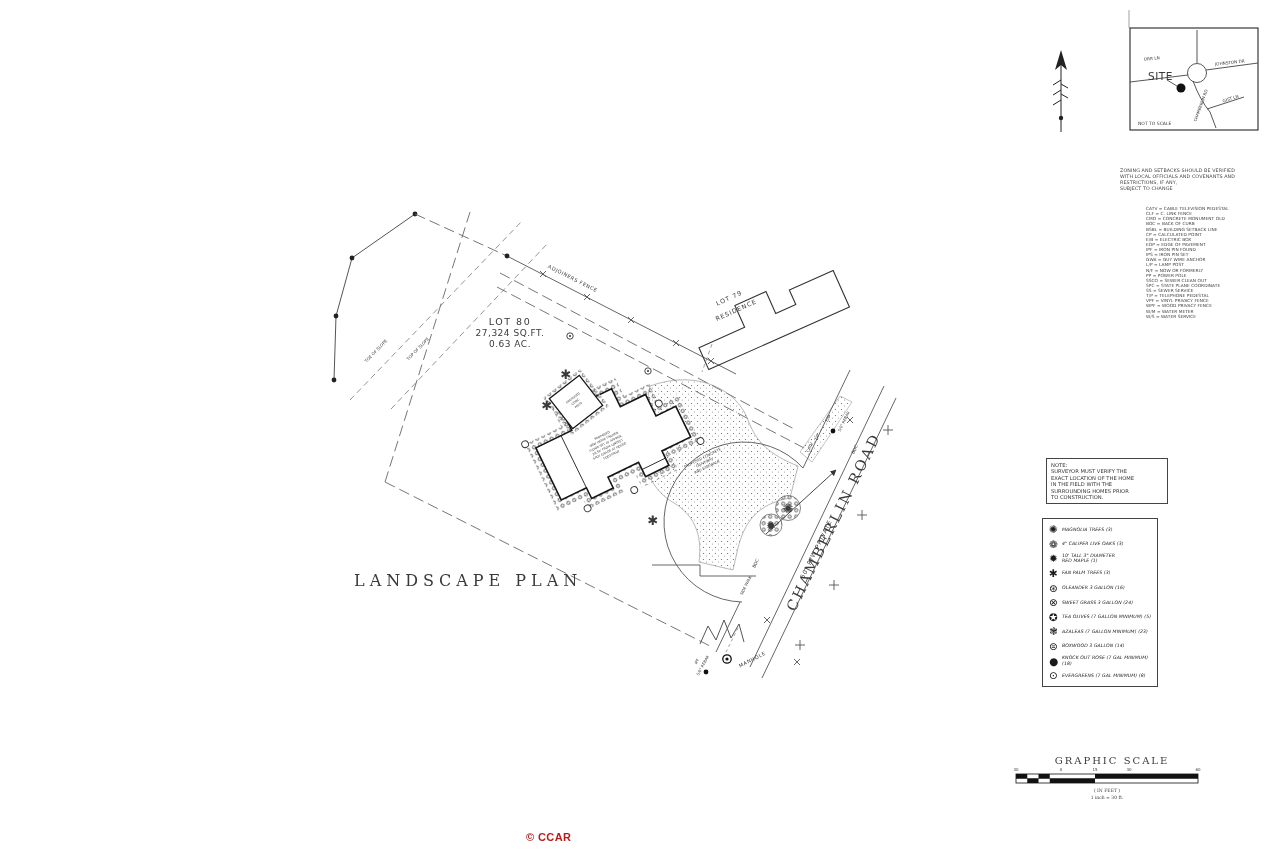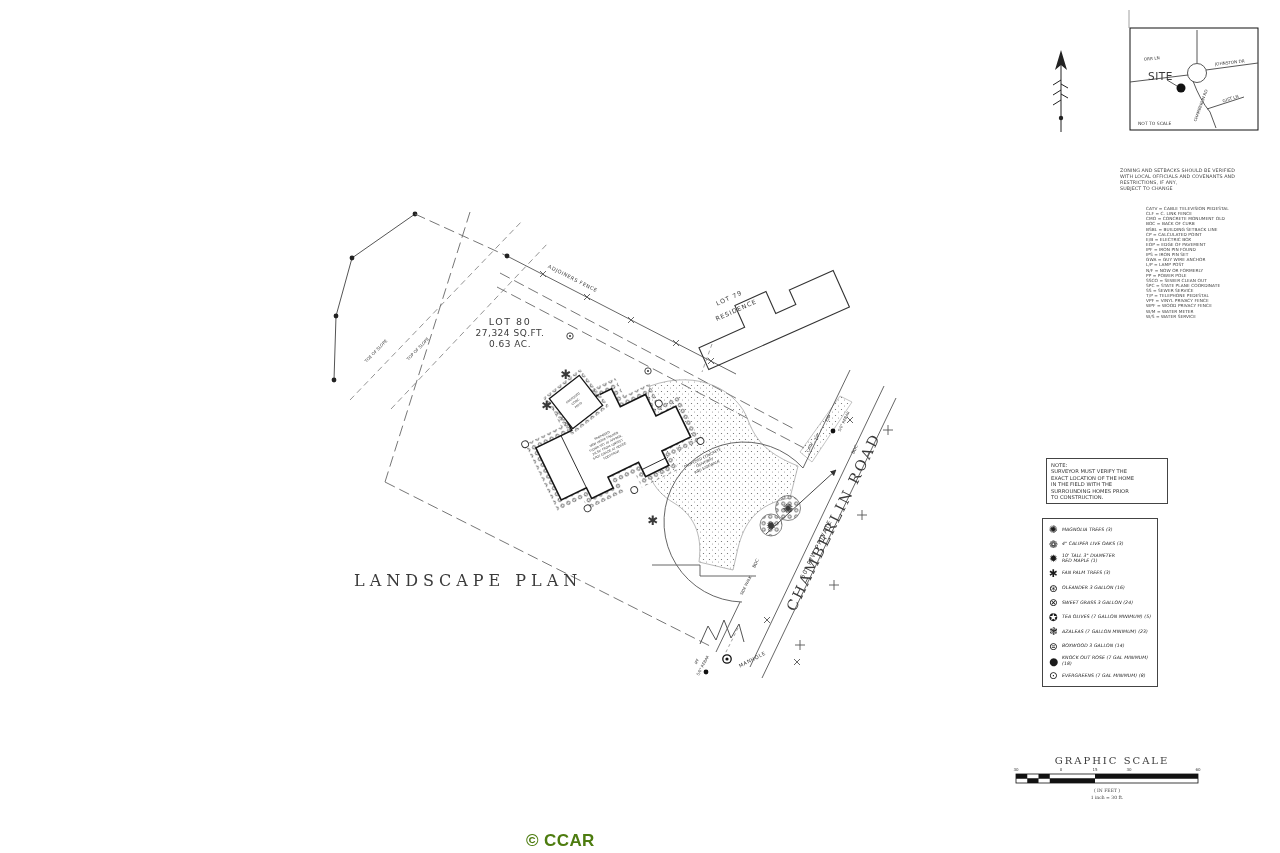--- a/index.html
+++ b/index.html
@@ -17,22 +17,22 @@
   .abbrev{position:absolute;left:1146px;top:206px;width:120px;font-size:4.3px;
           line-height:5.12px;letter-spacing:.05px;color:#444;white-space:nowrap;}
   .notebox{position:absolute;left:1046px;top:458px;width:112px;border:1.5px solid #444;
            padding:3px 4px;font-size:5.2px;line-height:6.4px;color:#333;background:#fff;}
   .legend{position:absolute;left:1042px;top:518px;width:110px;border:1px solid #444;
           background:#fff;padding:3px 2px;}
   .lrow{display:flex;align-items:center;height:14.6px;}
   .licon{width:17px;text-align:center;font-size:10.5px;line-height:10px;color:#1a1a1a;flex:0 0 17px;}
   .llabel{font-size:4.6px;line-height:5.3px;font-style:italic;color:#222;
           letter-spacing:.1px;white-space:pre-line;}
-  .credit{position:absolute;left:526px;top:831px;font-size:17px;font-weight:bold;
-          color:#4d7c0f;font-family:"Liberation Sans",sans-serif;letter-spacing:.4px;}
+  .credit{position:absolute;left:526px;top:831px;font-size:11px;font-weight:bold;
+          color:#b91c1c;font-family:"Liberation Sans",sans-serif;letter-spacing:.4px;}
 </style>
 </head>
 <body>
 
 <div class="page">
 
 <svg class="plan-svg" width="1280" height="853" viewBox="0 0 1280 853">
   <defs>
     <pattern id="stip" width="6" height="6" patternUnits="userSpaceOnUse">
       <circle cx="1.5" cy="1.5" r="0.6" fill="#666"></circle>

